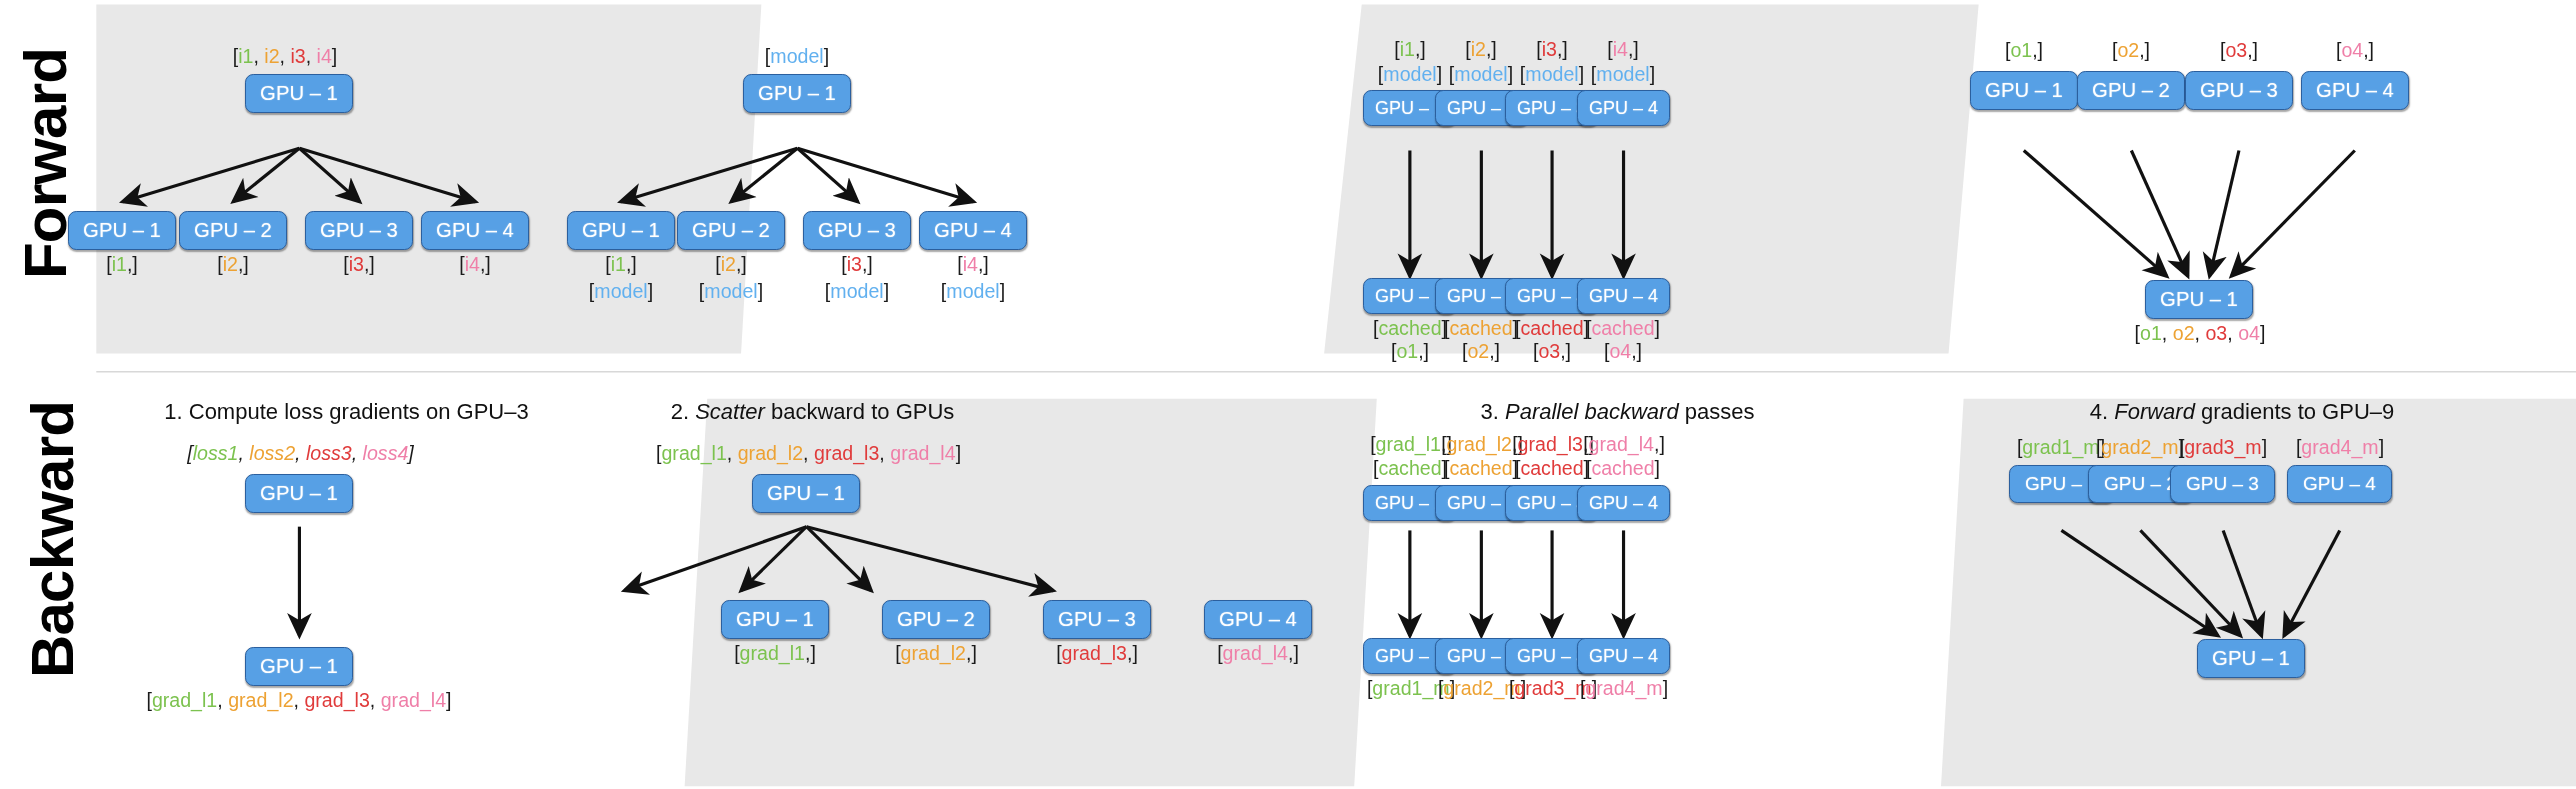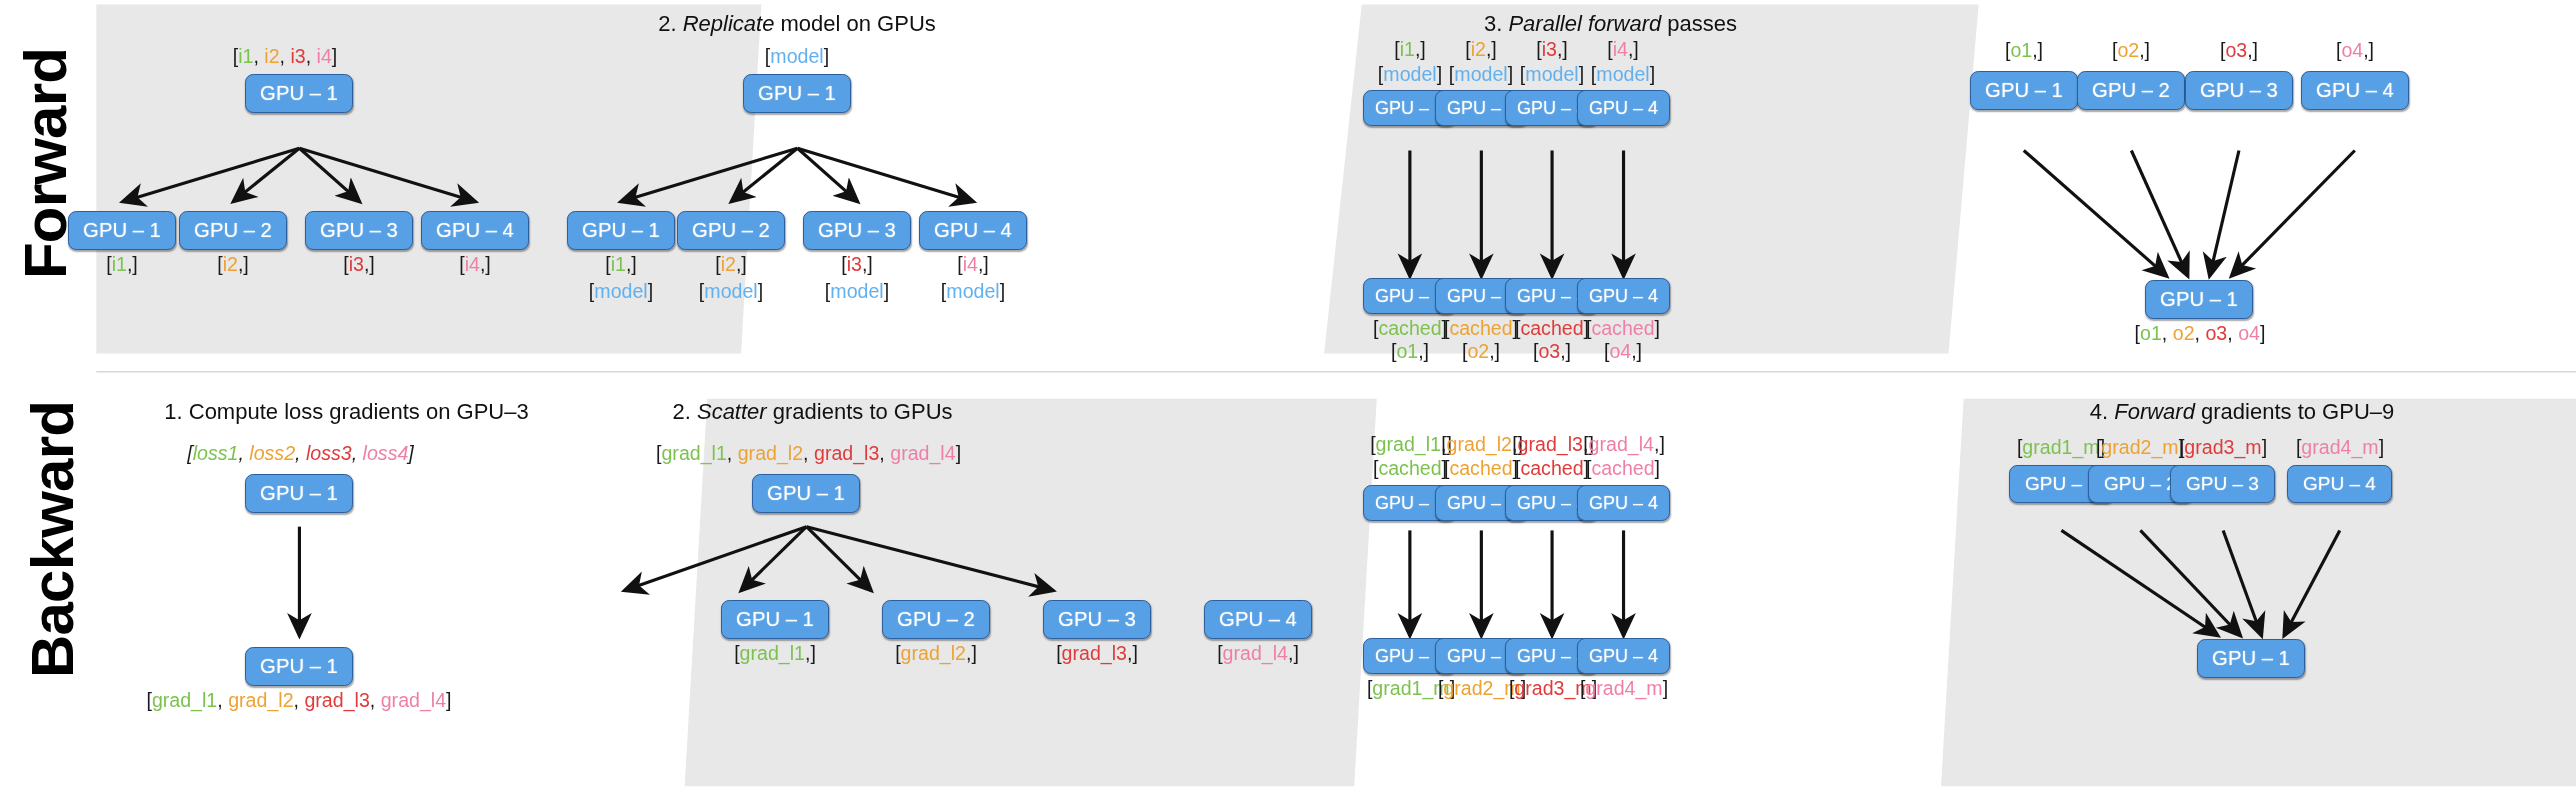--- a/index.html
+++ b/index.html
@@ -128,46 +128,38 @@
   <div class="gpu" style="left:68px;top:211px;width:108px;height:39px;">GPU – 1</div>
   <div class="gpu" style="left:179px;top:211px;width:108px;height:39px;">GPU – 2</div>
   <div class="gpu" style="left:305px;top:211px;width:108px;height:39px;">GPU – 3</div>
   <div class="gpu" style="left:421px;top:211px;width:108px;height:39px;">GPU – 4</div>
 
   <div class="tag" style="left:68px;top:253px;width:108px;"><span class="blk">[</span><span class="c1">i1</span><span class="blk">,]</span></div>
   <div class="tag" style="left:179px;top:253px;width:108px;"><span class="blk">[</span><span class="c2">i2</span><span class="blk">,]</span></div>
   <div class="tag" style="left:305px;top:253px;width:108px;"><span class="blk">[</span><span class="c3">i3</span><span class="blk">,]</span></div>
   <div class="tag" style="left:421px;top:253px;width:108px;"><span class="blk">[</span><span class="c4">i4</span><span class="blk">,]</span></div>
 
-  <div class="panel-title" style="left:594px;top:10.5px;width:406px;">
-    <span>2.</span>
-    <i>Replicate</i><span> model on GPUs</span>
-  </div>
   <div class="tag" style="left:722px;top:45px;width:150px;"><span class="blk">[</span><span class="cm">model</span><span class="blk">]</span></div>
   <div class="gpu" style="left:743px;top:74px;width:108px;height:39px;">GPU – 1</div>
 
   <div class="gpu" style="left:567px;top:211px;width:108px;height:39px;">GPU – 1</div>
   <div class="gpu" style="left:677px;top:211px;width:108px;height:39px;">GPU – 2</div>
   <div class="gpu" style="left:803px;top:211px;width:108px;height:39px;">GPU – 3</div>
   <div class="gpu" style="left:919px;top:211px;width:108px;height:39px;">GPU – 4</div>
 
   <div class="tag" style="left:567px;top:253px;width:108px;"><span class="blk">[</span><span class="c1">i1</span><span class="blk">,]</span></div>
   <div class="tag" style="left:677px;top:253px;width:108px;"><span class="blk">[</span><span class="c2">i2</span><span class="blk">,]</span></div>
   <div class="tag" style="left:803px;top:253px;width:108px;"><span class="blk">[</span><span class="c3">i3</span><span class="blk">,]</span></div>
   <div class="tag" style="left:919px;top:253px;width:108px;"><span class="blk">[</span><span class="c4">i4</span><span class="blk">,]</span></div>
 
   <div class="tag" style="left:567px;top:280px;width:108px;"><span class="blk">[</span><span class="cm">model</span><span class="blk">]</span></div>
   <div class="tag" style="left:677px;top:280px;width:108px;"><span class="blk">[</span><span class="cm">model</span><span class="blk">]</span></div>
   <div class="tag" style="left:803px;top:280px;width:108px;"><span class="blk">[</span><span class="cm">model</span><span class="blk">]</span></div>
   <div class="tag" style="left:919px;top:280px;width:108px;"><span class="blk">[</span><span class="cm">model</span><span class="blk">]</span></div>
 
-  <div class="panel-title" style="left:1347px;top:10.5px;width:527px;">
-    <span>3.</span>
-    <i>Parallel forward</i><span> passes</span>
-  </div>
 
   <div class="tag" style="left:1356px;top:38px;width:108px;"><span class="blk">[</span><span class="c1">i1</span><span class="blk">,]</span></div>
   <div class="tag" style="left:1427px;top:38px;width:108px;"><span class="blk">[</span><span class="c2">i2</span><span class="blk">,]</span></div>
   <div class="tag" style="left:1498px;top:38px;width:108px;"><span class="blk">[</span><span class="c3">i3</span><span class="blk">,]</span></div>
   <div class="tag" style="left:1569px;top:38px;width:108px;"><span class="blk">[</span><span class="c4">i4</span><span class="blk">,]</span></div>
 
   <div class="tag" style="left:1356px;top:63px;width:108px;"><span class="blk">[</span><span class="cm">model</span><span class="blk">]</span></div>
   <div class="tag" style="left:1427px;top:63px;width:108px;"><span class="blk">[</span><span class="cm">model</span><span class="blk">]</span></div>
   <div class="tag" style="left:1498px;top:63px;width:108px;"><span class="blk">[</span><span class="cm">model</span><span class="blk">]</span></div>
   <div class="tag" style="left:1569px;top:63px;width:108px;"><span class="blk">[</span><span class="cm">model</span><span class="blk">]</span></div>
@@ -210,35 +202,39 @@
     <span>1.</span>
     <i></i><span>Compute loss gradients on GPU–3</span>
   </div>
   <div class="tag" style="left:150px;top:442px;width:301px;font-style:italic;"><span class="blk">[</span><span class="c1">loss1</span><span class="blk">, </span><span class="c2">loss2</span><span class="blk">, </span><span class="c3">loss3</span><span class="blk">, </span><span class="c4">loss4</span><span class="blk">]</span></div>
   <div class="gpu" style="left:245px;top:474px;width:108px;height:39px;">GPU – 1</div>
   <div class="gpu" style="left:245px;top:647px;width:108px;height:39px;">GPU – 1</div>
   <div class="tag" style="left:111px;top:689px;width:376px;"><span class="blk">[</span><span class="c1">grad_l1</span><span class="blk">, </span><span class="c2">grad_l2</span><span class="blk">, </span><span class="c3">grad_l3</span><span class="blk">, </span><span class="c4">grad_l4</span><span class="blk">]</span></div>
 
   <div class="panel-title" style="left:602px;top:399px;width:421px;">
     <span>2.</span>
-    <i>Scatter</i><span> gradients to GPUs</span>
+    <i>Scatter</i><span> backward to GPUs</span>
   </div>
   <div class="tag" style="left:656px;top:442px;width:301px;"><span class="blk">[</span><span class="c1">grad_l1</span><span class="blk">, </span><span class="c2">grad_l2</span><span class="blk">, </span><span class="c3">grad_l3</span><span class="blk">, </span><span class="c4">grad_l4</span><span class="blk">]</span></div>
   <div class="gpu" style="left:752px;top:474px;width:108px;height:39px;">GPU – 1</div>
 
   <div class="gpu" style="left:721px;top:600px;width:108px;height:39px;">GPU – 1</div>
   <div class="gpu" style="left:882px;top:600px;width:108px;height:39px;">GPU – 2</div>
   <div class="gpu" style="left:1043px;top:600px;width:108px;height:39px;">GPU – 3</div>
   <div class="gpu" style="left:1204px;top:600px;width:108px;height:39px;">GPU – 4</div>
 
   <div class="tag" style="left:706px;top:642px;width:138px;"><span class="blk">[</span><span class="c1">grad_l1</span><span class="blk">,]</span></div>
   <div class="tag" style="left:867px;top:642px;width:138px;"><span class="blk">[</span><span class="c2">grad_l2</span><span class="blk">,]</span></div>
   <div class="tag" style="left:1028px;top:642px;width:138px;"><span class="blk">[</span><span class="c3">grad_l3</span><span class="blk">,]</span></div>
   <div class="tag" style="left:1189px;top:642px;width:138px;"><span class="blk">[</span><span class="c4">grad_l4</span><span class="blk">,]</span></div>
 
+  <div class="panel-title" style="left:1354px;top:399px;width:527px;">
+    <span>3.</span>
+    <i>Parallel backward</i><span> passes</span>
+  </div>
 
   <div class="tag" style="left:1347px;top:433px;width:128px;"><span class="blk">[</span><span class="c1">grad_l1</span><span class="blk">,]</span></div>
   <div class="tag" style="left:1418px;top:433px;width:128px;"><span class="blk">[</span><span class="c2">grad_l2</span><span class="blk">,]</span></div>
   <div class="tag" style="left:1489px;top:433px;width:128px;"><span class="blk">[</span><span class="c3">grad_l3</span><span class="blk">,]</span></div>
   <div class="tag" style="left:1560px;top:433px;width:128px;"><span class="blk">[</span><span class="c4">grad_l4</span><span class="blk">,]</span></div>
 
   <div class="tag" style="left:1356px;top:457px;width:108px;"><span class="blk">[</span><span class="c1">cached</span><span class="blk">]</span></div>
   <div class="tag" style="left:1427px;top:457px;width:108px;"><span class="blk">[</span><span class="c2">cached</span><span class="blk">]</span></div>
   <div class="tag" style="left:1498px;top:457px;width:108px;"><span class="blk">[</span><span class="c3">cached</span><span class="blk">]</span></div>
   <div class="tag" style="left:1569px;top:457px;width:108px;"><span class="blk">[</span><span class="c4">cached</span><span class="blk">]</span></div>

